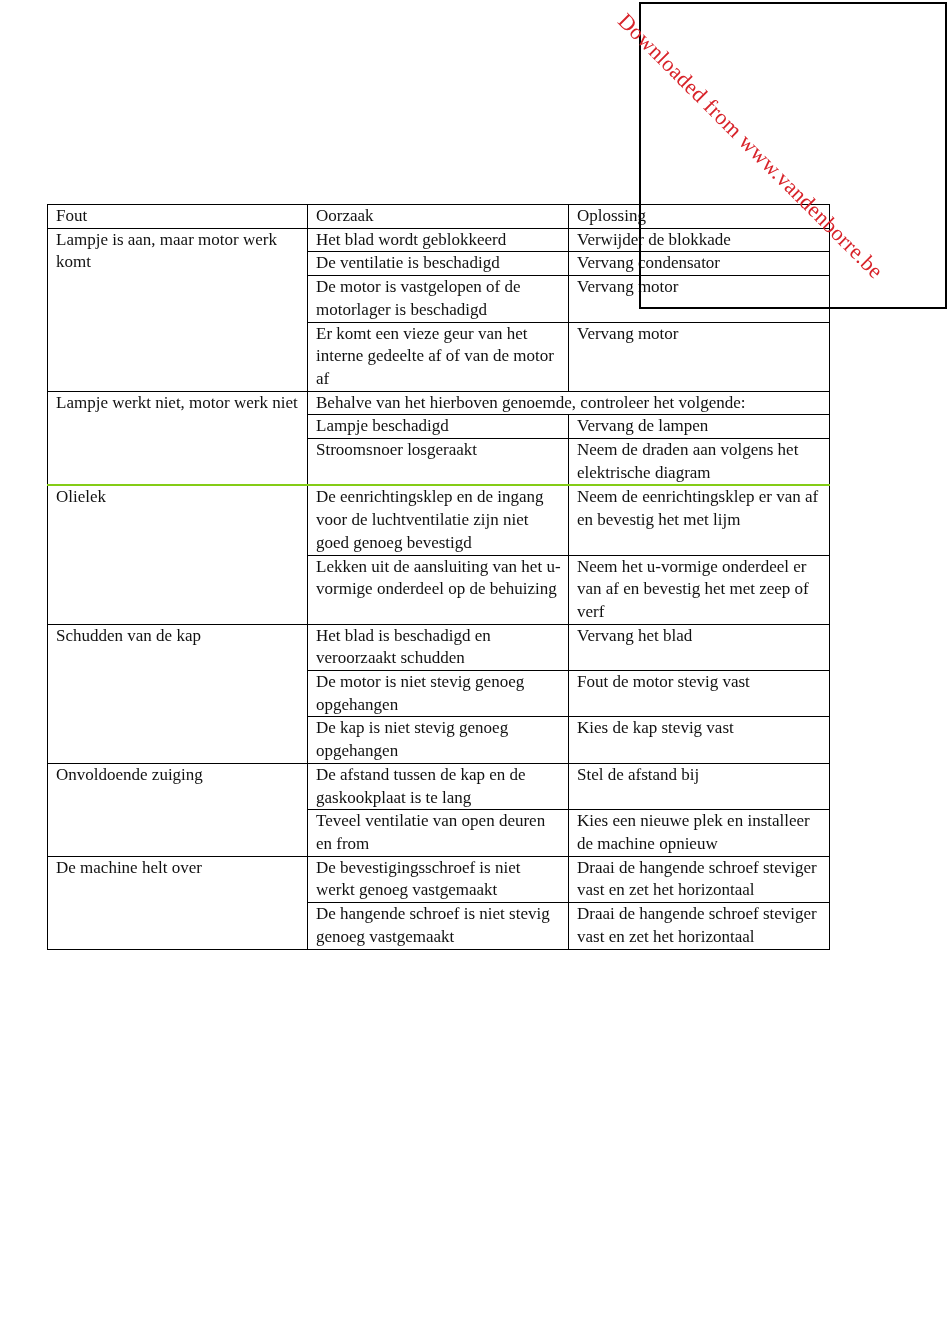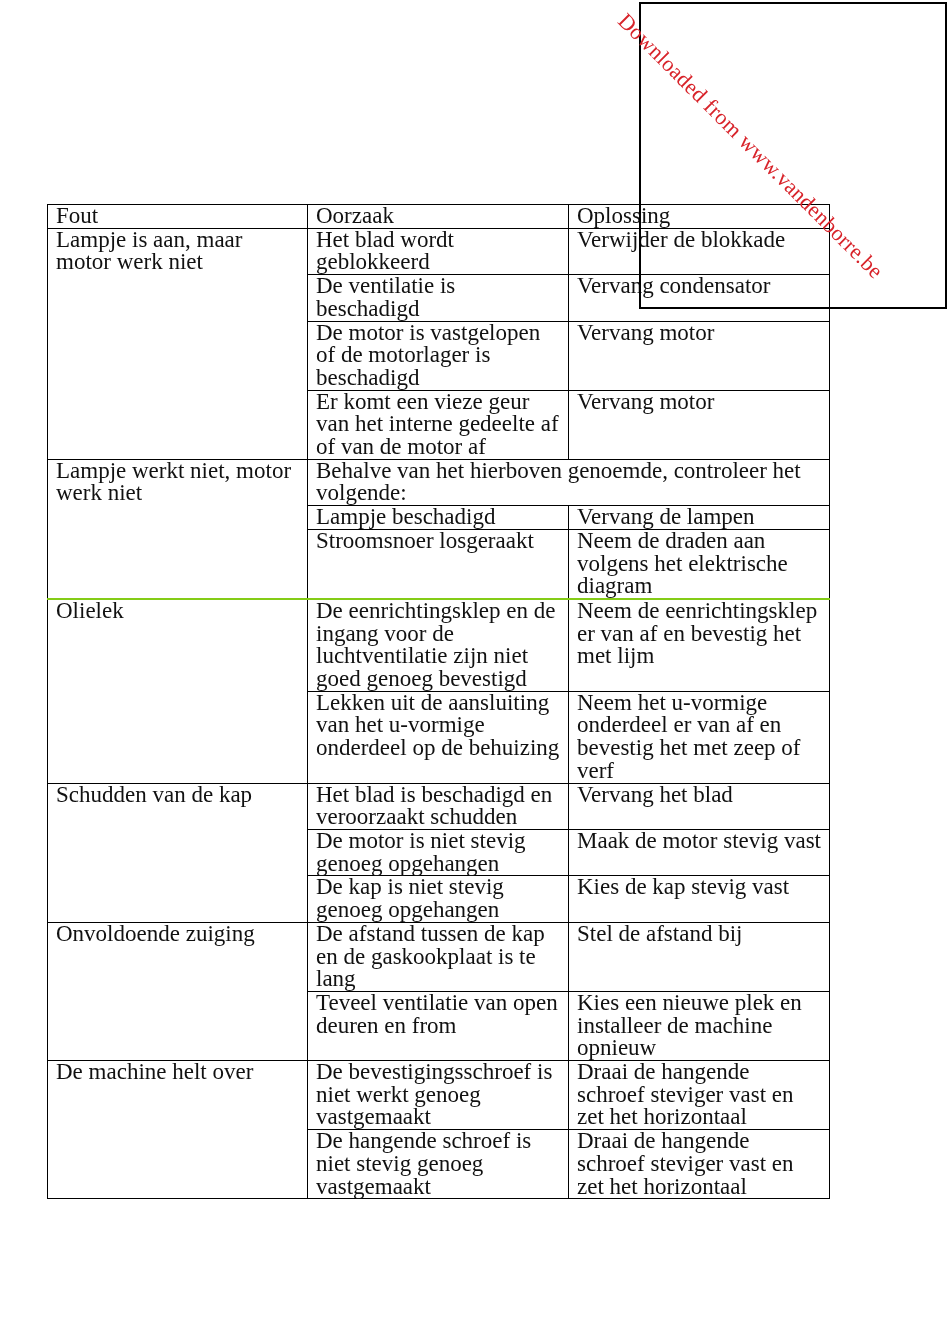--- a/index.html
+++ b/index.html
@@ -2,21 +2,21 @@
 <html><head>
   <meta charset="utf-8">
   <style>
     html, body { margin: 0; padding: 0; background: #ffffff; }
     body { width: 950px; height: 1344px; position: relative; overflow: hidden;
            font-family: "Liberation Serif", "DejaVu Serif", serif; color: #111; }
     .page { position: absolute; left: 0; top: 0; width: 950px; height: 1344px; }
 
     
     table.trouble { position: absolute; left: 47px; top: 204px; width: 782px;
-      border-collapse: collapse; font-size: 23px; line-height: 22.7px; table-layout: fixed; }
+      border-collapse: collapse; font-size: 17px; line-height: 22.7px; table-layout: fixed; }
     table.trouble td { border: 1px solid #000; vertical-align: top;
       padding: 0 7px 0 8px; white-space: normal; }
     col.c1 { width: 260px; }
     col.c2 { width: 261px; }
     col.c3 { width: 261px; }
     tr.thick-top td { border-top: 2px solid #84cc16; }
 
     
     .stamp { position: absolute; left: 639px; top: 2px; width: 308px; height: 307px;
       border: 2px solid #000; box-sizing: border-box; pointer-events: none; }
@@ -36,21 +36,21 @@
         <col class="c3">
       </colgroup>
     <tbody>
       <tr>
         <td>Fout</td>
         <td>Oorzaak</td>
         <td>Oplossing</td>
       </tr>
 
       <tr>
-        <td rowspan="4">Lampje is aan, maar motor werk niet</td>
+        <td rowspan="4">Lampje is aan, maar motor werk komt</td>
         <td>Het blad wordt geblokkeerd</td>
         <td>Verwijder de blokkade</td>
       </tr>
       <tr>
         <td>De ventilatie is beschadigd</td>
         <td>Vervang condensator</td>
       </tr>
       <tr>
         <td>De motor is vastgelopen of de motorlager is beschadigd</td>
         <td>Vervang motor</td>
@@ -83,21 +83,21 @@
         <td>Neem het u-vormige onderdeel er van af en bevestig het met zeep of verf</td>
       </tr>
 
       <tr>
         <td rowspan="3">Schudden van de kap</td>
         <td>Het blad is beschadigd en veroorzaakt schudden</td>
         <td>Vervang het blad</td>
       </tr>
       <tr>
         <td>De motor is niet stevig genoeg opgehangen</td>
-        <td>Maak de motor stevig vast</td>
+        <td>Fout de motor stevig vast</td>
       </tr>
       <tr>
         <td>De kap is niet stevig genoeg opgehangen</td>
         <td>Kies de kap stevig vast</td>
       </tr>
 
       <tr>
         <td rowspan="2">Onvoldoende zuiging</td>
         <td>De afstand tussen de kap en de gaskookplaat is te lang</td>
         <td>Stel de afstand bij</td>

